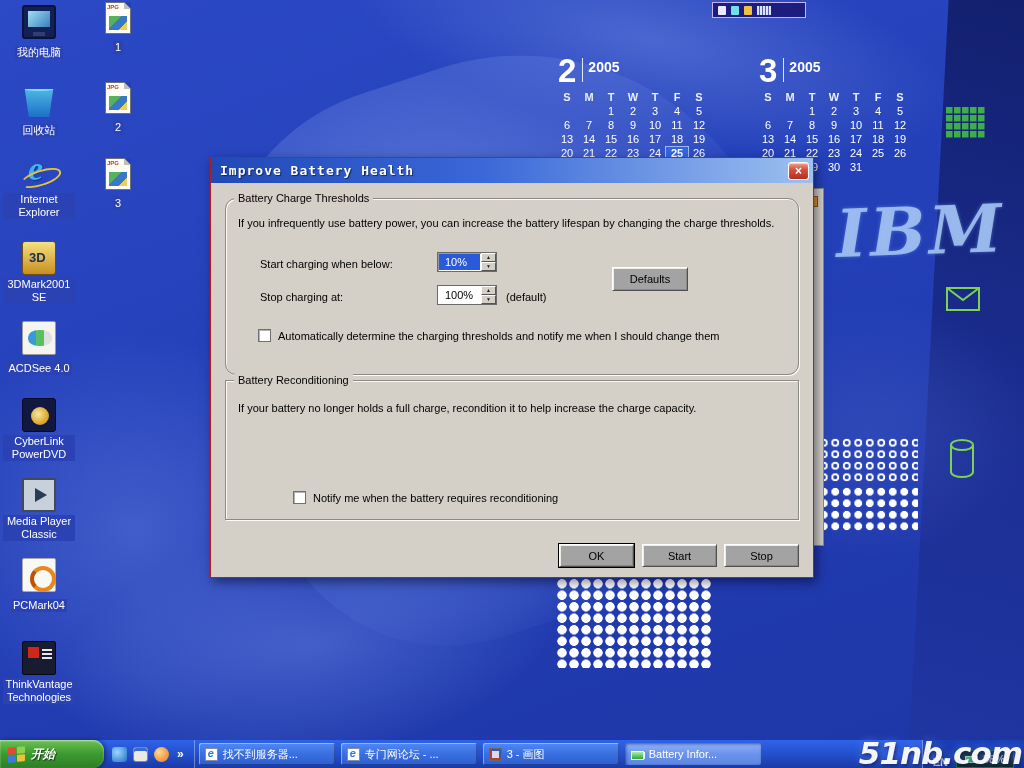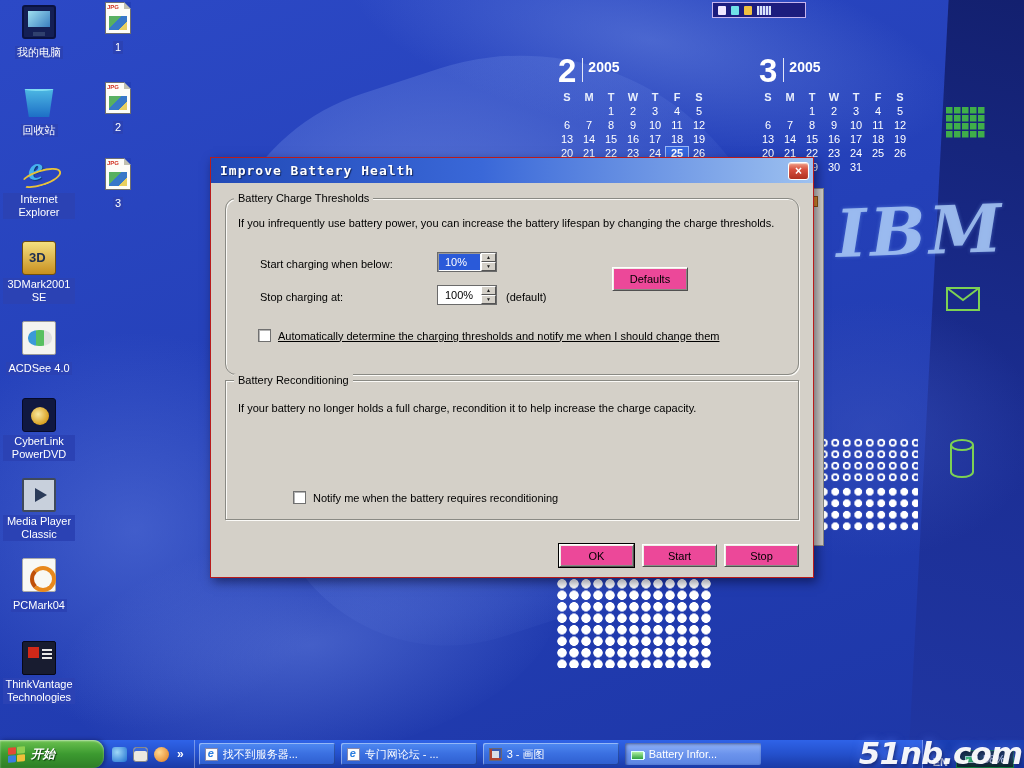--- a/index.html
+++ b/index.html
@@ -147,37 +147,37 @@
   .spin-val { flex:1; font-size:11px; padding:3px 0 0 7px; color:#000; background:#fff; }
   .spin-val.sel { background:#2a5ad9; color:#fff; margin:1px; padding:2px 0 0 6px; }
   .spin-btns { width:15px; display:flex; flex-direction:column; }
   .sb { flex:1; background:#d4d0c8; border:1px solid; border-color:#fff #555 #555 #fff;
         font-size:5px; line-height:7px; text-align:center; color:#202020; overflow:hidden; }
 
   .check-row { position:absolute; display:flex; align-items:center; gap:7px; color:#000; }
   .checkbox { width:13px; height:13px; flex:0 0 13px; background:#fff; border:1px solid #707070;
         box-shadow:inset 1px 1px 0 #b4b4b4; }
 
-  .btn { position:absolute; background:#ec4899; border:1px solid; border-color:#fff #505050 #505050 #fff;
+  .btn { position:absolute; background:#a3a3a3; border:1px solid; border-color:#fff #505050 #505050 #fff;
         box-shadow:inset 1px 1px 0 #efece5, inset -1px -1px 0 #8a8a84; font-size:11px;
         font-family:"Liberation Sans",sans-serif; color:#000; text-align:center; cursor:default; }
   .defaults-btn { left:386px; top:68px; width:76px; height:24px; }
   .recond-btn { left:255px; top:62px; width:204px; height:23px; }
   .ok-btn { left:348px; top:361px; width:75px; height:23px;
         box-shadow:0 0 0 1px #000, inset 1px 1px 0 #efece5, inset -1px -1px 0 #8a8a84; }
   .cancel-btn { left:431px; top:361px; width:75px; height:23px; }
   .help-btn { left:513px; top:361px; width:75px; height:23px; }
 
   
   .lbl-start { left:34px; top:59px; }
   .spin-start { left:211px; top:53px; }
   .lbl-stop { left:34px; top:92px; }
   .spin-stop { left:211px; top:86px; }
   .default-note { left:280px; top:92px; }
-  .cr1 { left:32px; top:130px; right:4px;text-decoration:underline; }
+  .cr1 { left:32px; top:130px; right:4px; }
   .cr2 { left:32px; top:110px; right:0;margin-left:35px; }
 
   
   .taskbar { position:absolute; left:0; bottom:0; width:1024px; height:28px; z-index:20;
         background:linear-gradient(#2f63e8 0%, #2450cc 50%, #1a3aa6 100%); display:flex; align-items:stretch; }
   .start-btn { width:104px; display:flex; align-items:center; gap:6px; padding:0 12px 0 8px;
         background:linear-gradient(#6cc250 0%, #3c9a30 50%, #2e7e26 100%);
         border-radius:0 11px 11px 0; box-shadow:inset 0 1px 2px rgba(255,255,255,.55), 2px 0 4px rgba(0,0,30,.4); }
   .win-flag { width:17px; height:15px; display:grid; grid-template-columns:1fr 1fr; grid-template-rows:1fr 1fr;
         gap:1px; transform:skewY(-6deg); }

